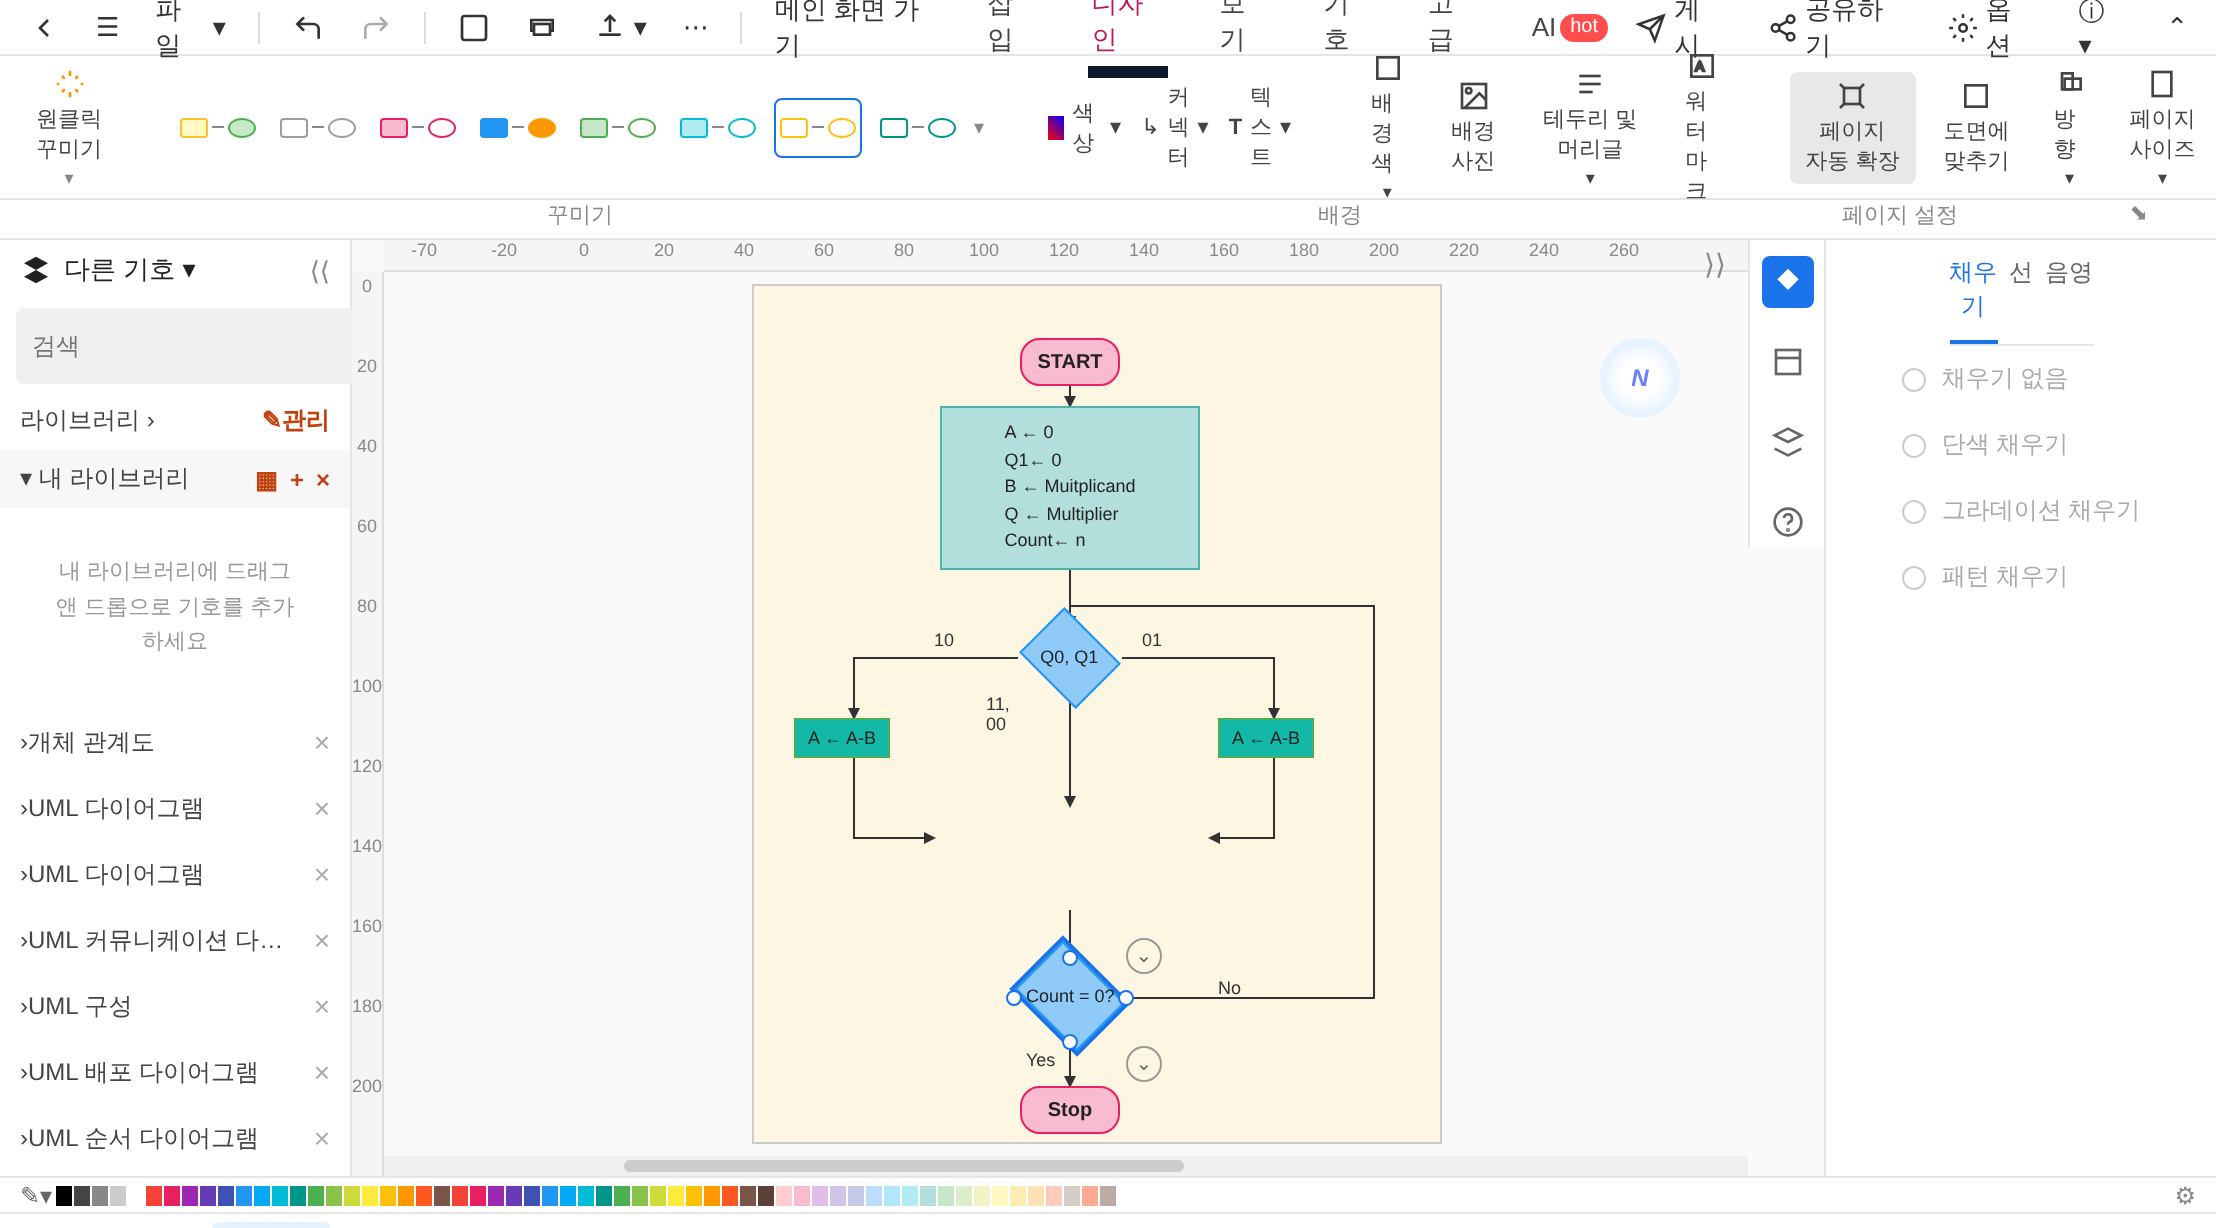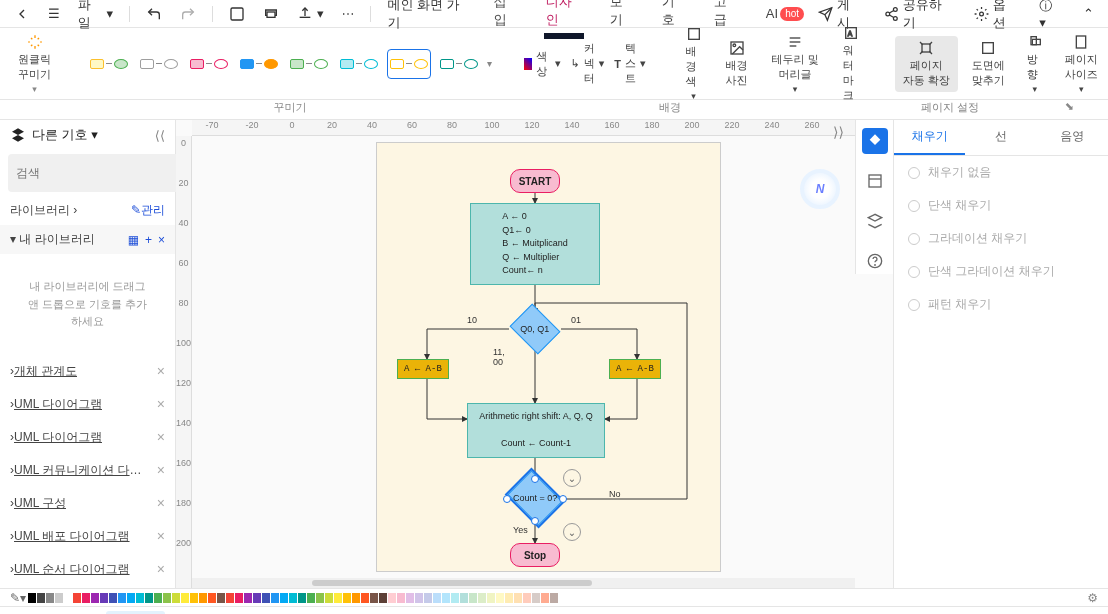--- a/index.html
+++ b/index.html
@@ -29,52 +29,52 @@
 .group-label-cell { text-align: center; }
 
 .main { display: flex; height: calc(614px - 28px - 72px - 20px - 26px); background: #fafafa; }
 .left-panel { width: 176px; background: #fff; border-right: 1px solid #e5e5e5; display: flex; flex-direction: column; }
 .lp-header { display: flex; align-items: center; padding: 6px 10px; gap: 6px; font-size: 13px; }
 .lp-chevrons { margin-left: auto; color: #888; cursor: pointer; }
 .lp-search { display: flex; padding: 4px 8px; gap: 20px; justify-content: space-between; }
 .lp-search input { flex: 1; border: none; background: #f0f0f0; border-radius: 4px 0 0 4px; padding: 4px 8px; font-size: 12px; outline: none; }
 .lp-search-btn { background: #1a73e8; color: #fff; border-radius: 0 4px 4px 0; padding: 4px 8px; font-size: 11px; cursor: pointer; }
 .lp-section { display: flex; align-items: center; padding: 6px 10px; font-size: 12px; color: #444; }
-.lp-section .tools { margin-left: auto; display: flex; gap: 6px; color: #1d4ed8; }
+.lp-section .tools { margin-left: auto; display: flex; gap: 6px; color: #c2410c; font-weight: bold; }
 .lp-drop { margin: 6px 16px; padding: 18px 10px; border-radius: 6px; font-size: 11px; color: #999; text-align: center; line-height: 1.6; }
 .lp-item { display: flex; align-items: center; padding: 8px 10px; font-size: 12px; color: #444; cursor: pointer; }
 .lp-item .x { margin-left: auto; color: #aaa; font-size: 14px; }
 .lp-scroll { overflow-y: auto; flex: 1; }
-.lp-truncate { white-space: nowrap; overflow: hidden; text-overflow: ellipsis; max-width: 130px; text-decoration: underline; }
+.lp-truncate { white-space: nowrap; overflow: hidden; text-overflow: ellipsis; max-width: 130px; }
 
 .canvas-area { flex: 1; position: relative; background: #fafafa; overflow: hidden; }
 .ruler-h { position: absolute; left: 16px; right: 0; top: 0; height: 16px; background: #f5f5f5; border-bottom: 1px solid #ddd; display: flex; font-size: 9px; color: #888; }
 .ruler-h span { width: 40px; text-align: center; flex-shrink: 0; }
 .ruler-v { position: absolute; top: 16px; left: 0; bottom: 0; width: 16px; background: #f5f5f5; border-right: 1px solid #ddd; display: flex; flex-direction: column; font-size: 9px; color: #888; }
 .ruler-v span { height: 40px; writing-mode: horizontal-tb; text-align: center; padding-top: 2px; flex-shrink: 0; }
 .page { position: absolute; left: 200px; top: 22px; width: 345px; height: 430px; background: #fdf6e3; border: 1px solid #ccc; }
 .logo-circ { position: absolute; right: -120px; top: 26px; width: 40px; height: 40px; border-radius: 50%; background: radial-gradient(circle, #fff 40%, #dfeeff 100%); display: flex; align-items: center; justify-content: center; font-weight: bold; font-style: italic; color: #6b7fff; border: 4px solid #e8f3ff; }
 .node { position: absolute; font-size: 10px; display: flex; align-items: center; justify-content: center; text-align: center; }
 .node-start { width: 50px; height: 24px; background: #f8bbd0; border-radius: 10px; border: 1px solid #e91e63; font-weight: bold; }
 .node-rect { background: #b2dfdb; border: 1px solid #4db6ac; padding: 6px 8px; text-align: left; font-size: 9px; line-height: 1.5; }
 .node-diamond { width: 56px; height: 36px; background: #90caf9; border: 1px solid #2196f3; transform: rotate(45deg); display: flex; align-items: center; justify-content: center; }
 .node-diamond span { transform: rotate(-45deg); font-size: 9px; white-space: nowrap; }
-.node-proc { background: #eab308; border: 1px solid #4caf50; padding: 4px 6px; font-size: 9px; font-family: Liberation Mono, monospace; }
+.node-proc { background: #14b8a6; border: 1px solid #4caf50; padding: 4px 6px; font-size: 9px; }
 .node-selected { outline: 2px solid #1a73e8; }
 .sel-handle { position: absolute; width: 8px; height: 8px; border: 1.5px solid #1a73e8; background: #fff; border-radius: 50%; }
 .edge-label { position: absolute; font-size: 9px; color: #333; }
 .circ-btn { position: absolute; width: 18px; height: 18px; border: 1px solid #999; border-radius: 50%; display: flex; align-items: center; justify-content: center; font-size: 10px; color: #666; cursor: pointer; }
 .scrollbar-h { position: absolute; bottom: 0; left: 16px; right: 0; height: 10px; background: #f0f0f0; }
 .scrollbar-h-thumb { position: absolute; left: 120px; width: 280px; height: 6px; top: 2px; background: #ccc; border-radius: 3px; }
 
 .right-toolbar { width: 38px; background: #fff; border-left: 1px solid #e5e5e5; display: flex; flex-direction: column; align-items: center; padding-top: 8px; gap: 14px; }
 .rt-btn { width: 26px; height: 26px; display: flex; align-items: center; justify-content: center; cursor: pointer; color: #666; border-radius: 4px; }
 .rt-btn.active { background: #1a73e8; color: #fff; }
 
-.right-panel { width: 215px; background: #fff; border-left: 1px solid #e5e5e5; display: flex; flex-direction: column; }
+.right-panel { width: 196px; background: #fff; border-left: 1px solid #e5e5e5; display: flex; flex-direction: column; align-items: center; }
 .rp-tabs { display: flex; border-bottom: 1px solid #e5e5e5; }
 .rp-tab { flex: 1; text-align: center; padding: 8px 0; font-size: 12px; cursor: pointer; color: #666; }
 .rp-tab.active { color: #1a73e8; border-bottom: 2px solid #1a73e8; }
 .rp-option { display: flex; align-items: center; gap: 8px; padding: 8px 14px; font-size: 12px; color: #aaa; }
 .rp-radio { width: 12px; height: 12px; border: 1.5px solid #ccc; border-radius: 50%; }
 
 .color-strip { height: 18px; background: #fff; display: flex; align-items: center; padding: 0 10px; gap: 2px; border-top: 1px solid #e5e5e5; }
 .color-sw { width: 8px; height: 10px; cursor: pointer; }
 .color-gear { margin-left: auto; color: #888; cursor: pointer; }
 .bottom-bar { height: 26px; background: #fff; display: flex; align-items: center; border-top: 1px solid #e5e5e5; padding: 0 10px; gap: 10px; font-size: 12px; }
@@ -467,23 +467,20 @@
       <div class="node node-rect" style="left:93px;top:60px;width:130px;white-space:pre">A ← 0
 Q1← 0
 B ← Muitplicand
 Q ← Multiplier
 Count← n</div>
       <div class="node node-diamond" style="left:138px;top:170px;width:40px;height:32px">
           <span>Q0, Q1</span>
         </div>
       <div class="node node-proc" style="left:20px;top:216px">A ← A-B</div>
       <div class="node node-proc" style="left:232px;top:216px">A ← A-B</div>
-      <div class="node node-rect" style="left:90px;top:260px;width:138px;text-align:center;white-space:pre">Arithmetic right shift: A, Q, Q
-
-Count ← Count-1</div>
       <div class="node node-diamond node-selected" style="left:136px;top:338px;width:44px;height:34px">
         <span>Count = 0?</span>
       </div>
       <div class="sel-handle" style="left:154px;top:332px"></div>
       <div class="sel-handle" style="left:154px;top:374px"></div>
       <div class="sel-handle" style="left:126px;top:352px"></div>
       <div class="sel-handle" style="left:182px;top:352px"></div>
       <div class="node node-start" style="left:133px;top:400px">Stop</div>
       <div class="edge-label" style="left:90px;top:172px">10</div>
       <div class="edge-label" style="left:194px;top:172px">01</div>
@@ -540,24 +537,20 @@
           <span class="rp-radio"></span>
           <span>채우기 없음</span>
         </div>
         <div class="rp-option">
           <span class="rp-radio"></span>
           <span>단색 채우기</span>
         </div>
         <div class="rp-option">
           <span class="rp-radio"></span>
           <span>그라데이션 채우기</span>
-        </div>
-        <div class="rp-option">
-          <span class="rp-radio"></span>
-          <span>단색 그라데이션 채우기</span>
         </div>
         <div class="rp-option">
           <span class="rp-radio"></span>
           <span>패턴 채우기</span>
         </div>
       </div>
   </div>
 </div>
 
 <div class="color-strip">

